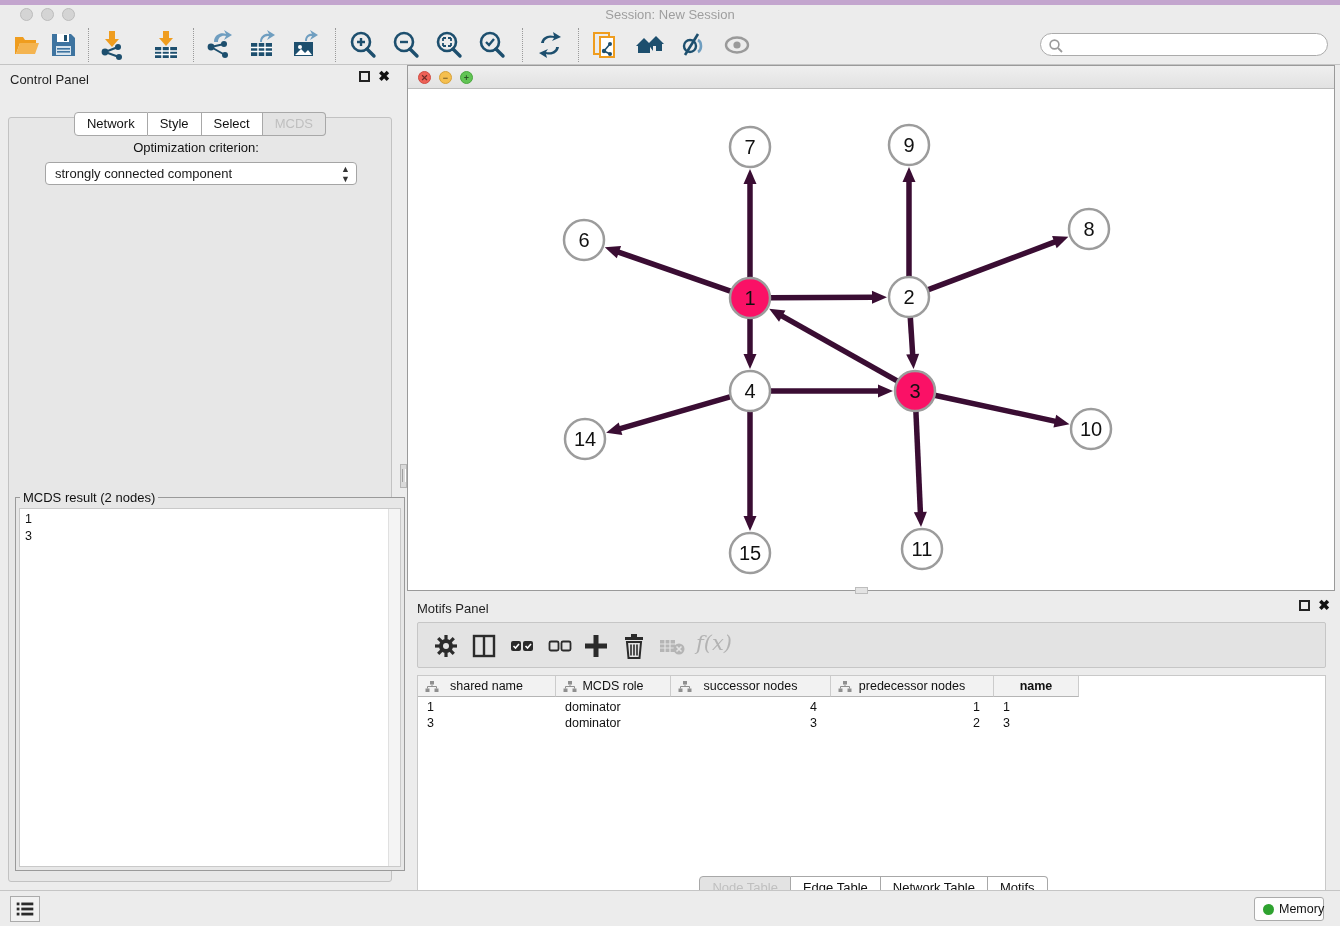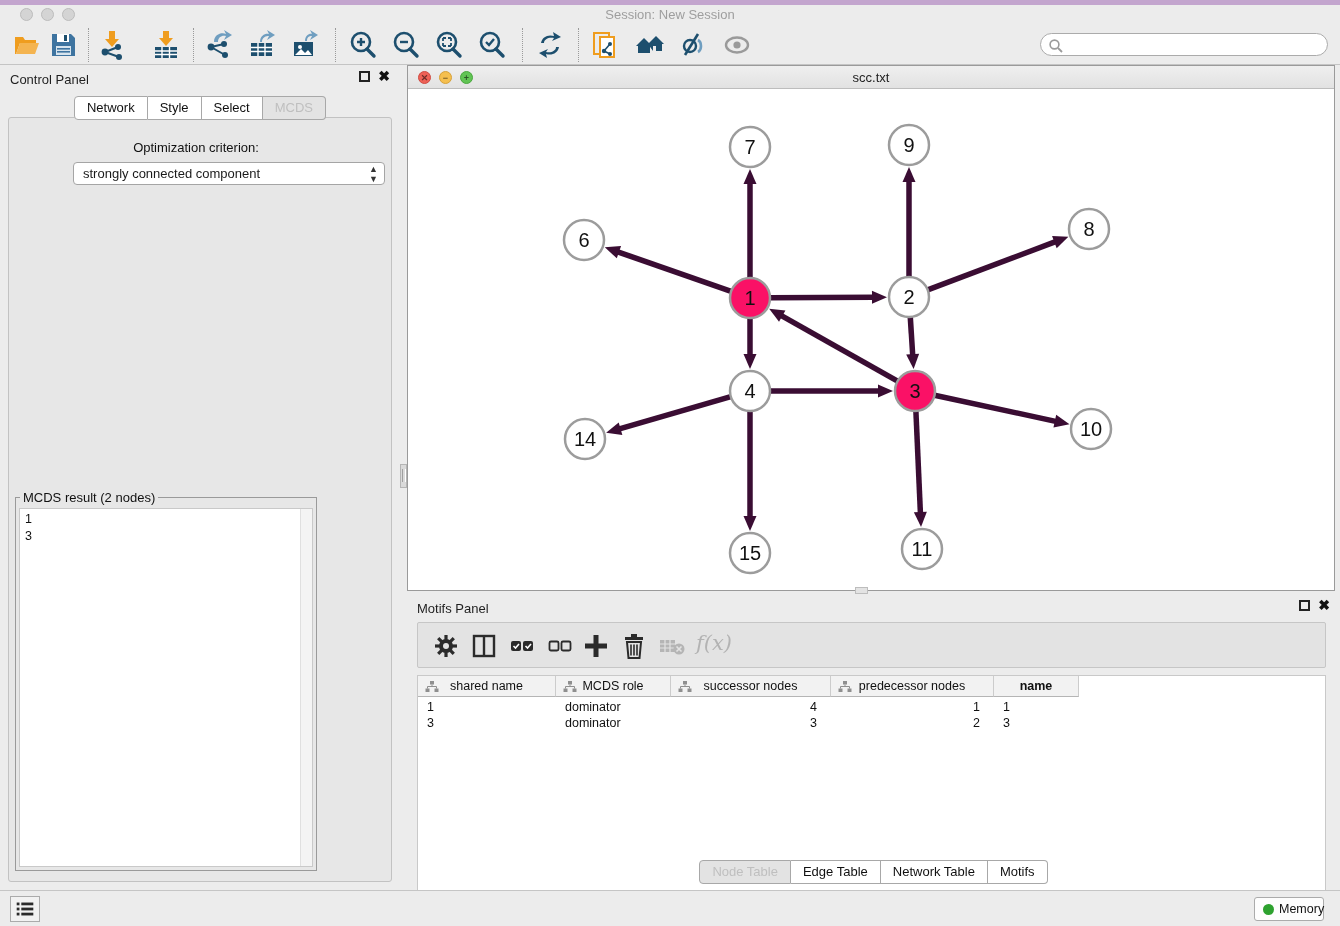--- a/index.html
+++ b/index.html
@@ -21,31 +21,31 @@
   .searchbox svg { position:absolute; left:7px; top:4px; }
 
   
   .control-panel { position:absolute; left:0; top:65px; width:400px; height:825px; }
   .panel-title { position:absolute; left:10px; top:7px; font-size:13px; color:#1f1f1f; }
   .win-btns { position:absolute; right:10px; top:6px; display:flex; gap:8px; }
   .float-btn { width:11px; height:11px; border:2px solid #222; display:inline-block; }
   .close-x { font-size:14px; font-weight:bold; color:#111; line-height:11px; }
   .cp-tabs { position:absolute; left:0; top:31px; width:100%; text-align:center; z-index:3; }
   .tab { display:inline-block; border:1px solid #a8a8a8; border-left-width:0; background:#fff; font-size:13px; padding:3px 12px 4px; color:#111; cursor:pointer; }
-  .tab:first-child { border-left-width:1px; border-radius:4px 0 0 4px; }
+  .tab:first-child { border-left-width:1px; border-radius:4px 0 0 4px;margin-top:16px; }
   .tab:last-child { border-radius:0 4px 4px 0; }
   .tab.active { background:#e3e3e3; color:#bfbfbf; }
   .cp-content { position:absolute; left:8px; top:52px; width:384px; height:765px; background:#e7e7e7; border:1px solid #c2c2c2; border-radius:3px; }
   .opt-label { position:absolute; left:0; right:8px; top:22px; text-align:center; font-size:13px; color:#111; }
-  .dropdown { position:absolute; left:36px; top:44px; width:312px; height:23px; background:#fff; border:1px solid #a5a5a5; border-radius:4px; cursor:pointer;margin-left:28px; }
+  .dropdown { position:absolute; left:36px; top:44px; width:312px; height:23px; background:#fff; border:1px solid #a5a5a5; border-radius:4px; cursor:pointer; }
   .dropdown .dd-text { position:absolute; left:9px; top:3px; font-size:13px; }
   .dropdown .dd-stepper { position:absolute; right:6px; top:1px; font-size:9px; color:#333; line-height:10px; text-align:center; }
   .btn-row { position:absolute; left:0; right:0; top:78px; text-align:center; }
   .push-btn { display:inline-block; background:#fff; border:1px solid #a5a5a5; border-radius:5px; font-size:13px; padding:3px 16px 4px; margin:0 7px; cursor:pointer; color:#111; }
-  .result-fieldset { position:absolute; left:6px; top:372px; width:302px; height:381px; border:1px solid #9a9a9a; background:#e7e7e7; }
+  .result-fieldset { position:absolute; left:6px; top:372px; width:390px; height:381px; border:1px solid #9a9a9a; background:#e7e7e7; }
   .result-fieldset legend { font-size:13px; color:#111; margin-left:4px; padding:0 3px; }
   .result-area { position:absolute; left:3px; top:3px; right:3px; bottom:3px; background:#fff; border:1px solid #c9c9c9; }
   .result-text { position:absolute; left:5px; top:2px; font-size:12.5px; line-height:17px; white-space:pre; color:#111; }
   .result-scroll { position:absolute; right:0; top:0; bottom:0; width:12px; background:#f4f4f4; border-left:1px solid #e0e0e0; }
 
   
   .net-window { position:absolute; left:407px; top:65px; width:928px; height:526px; background:#fff; border:1px solid #9a9a9a; }
   .net-titlebar { position:absolute; left:0; top:0; right:0; height:23px; background:linear-gradient(#efefef,#e2e2e2); border-bottom:1px solid #bdbdbd; }
   .net-title { position:absolute; left:0; right:0; top:4px; text-align:center; font-size:13px; color:#222; }
   .tl2 { position:absolute; top:5px; width:13px; height:13px; border-radius:50%; font-size:9px; font-weight:bold; text-align:center; line-height:13px; color:rgba(0,0,0,.55); cursor:pointer; }
@@ -247,21 +247,20 @@
       </div>
     </fieldset>
   </div>
 </div>
 
 <div class="net-window">
   <div class="net-titlebar">
     <span class="tl2" style="left:10px;background:#ee6156;border:1px solid #ce4b42">✕</span>
     <span class="tl2" style="left:31px;background:#f5bf4f;border:1px solid #d6a13a">−</span>
     <span class="tl2" style="left:52px;background:#61c454;border:1px solid #4aa73e">+</span>
-    <div class="net-title">scc.txt</div>
   </div>
   <svg class="net-canvas" id="graph-svg" viewBox="0 0 926 501">
       <line x1="342" y1="189" x2="342" y2="93" stroke="#3a0d33" stroke-width="5.5"></line>
       <polygon points="342,80 348.5,95 335.5,95" fill="#3a0d33"></polygon>
       <line x1="323.1192891575921" y1="202.40312512735147" x2="209.0412439742138" y2="162.54453102713495" stroke="#3a0d33" stroke-width="5.5"></line>
       <polygon points="196.76878192664867,158.2565623599134 213.07329939206537,157.06798749061724 208.78533072484382,169.34044953818236" fill="#3a0d33"></polygon>
       <line x1="361.999604457761" y1="208.87421632416502" x2="466.0006921989183" y2="208.2201214327112" stroke="#3a0d33" stroke-width="5.5"></line>
       <polygon points="479.0004350964629,208.13836204341848 464.04161144778857,214.73257124906704 463.9598520584958,201.7328283515224" fill="#3a0d33"></polygon>
       <line x1="342" y1="229" x2="342" y2="267" stroke="#3a0d33" stroke-width="5.5"></line>
       <polygon points="342,280 335.5,265 348.5,265" fill="#3a0d33"></polygon>

